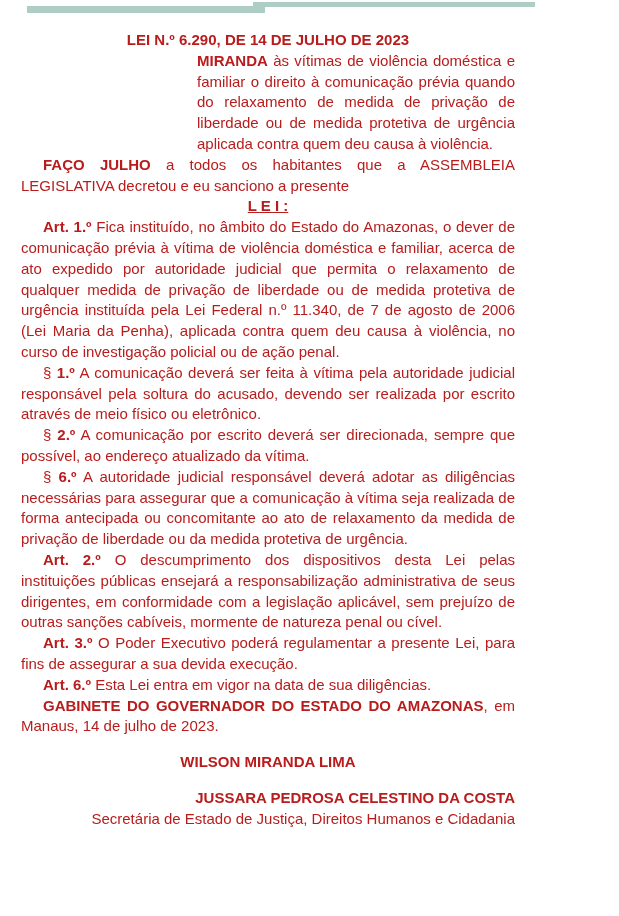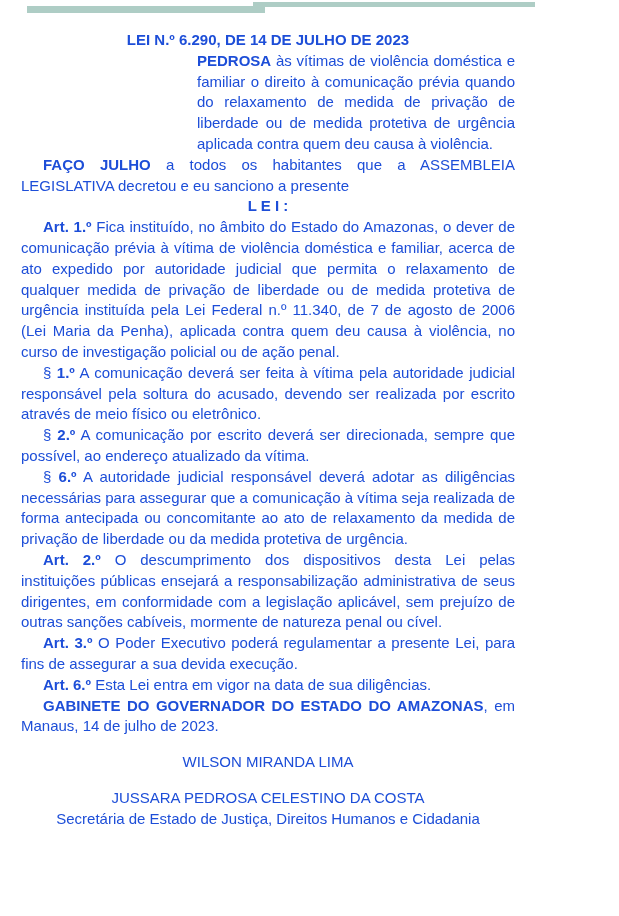--- a/index.html
+++ b/index.html
@@ -3,21 +3,21 @@
 <meta charset="utf-8">
 <style>
   html, body { margin: 0; padding: 0; background: #ffffff; }
   .page {
     position: relative;
     width: 535px;
     height: 916px;
     background: #ffffff;
     overflow: hidden;
     font-family: "Liberation Sans", sans-serif;
-    color: #1d4ed8;
+    color: #b91c1c;
   }
   .accent-thin {
     position: absolute;
     left: 253px; right: 0;
     top: 2px; height: 5px;
   }
   .accent-thick {
     position: absolute;
     left: 27px; width: 238px;
     top: 6px; height: 7px;
@@ -37,41 +37,42 @@
     margin-left: 176px;
     text-align: justify;
   }
   .body-p {
     text-align: justify;
     text-indent: 22px;
   }
   .lei-heading {
     text-align: center;
     font-weight: bold;
+    text-decoration: underline;
   }
   .b { font-weight: bold; }
   .sig-block { text-align: center; }
   .sig-block.first { margin-top: 15px; }
   .sig-block.mid   { margin-top: 23px; }
-  .sig-block.last  { margin-top: 15px; }
-  .sig-name { font-weight: normal; }
+  .sig-block.last  { margin-top: 15px; text-align: right; }
+  .sig-name { font-weight: bold; }
 </style>
 </head>
 <body>
 
 <div class="page">
 
   <div class="accent-thin" style="background: rgb(174, 205, 197);"></div>
   <div class="accent-thick" style="background: rgb(174, 205, 197);"></div>
 
   <div class="content">
 
     <p class="t title">LEI N.º 6.290, DE 14 DE JULHO DE 2023</p>
 
-    <p class="t ementa"><span class="b">PEDROSA</span><span> às vítimas de violência doméstica e familiar o direito à comunicação prévia quando do relaxamento de medida de privação de liberdade ou de medida protetiva de urgência aplicada contra quem deu causa à violência.</span></p>
+    <p class="t ementa"><span class="b">MIRANDA</span><span> às vítimas de violência doméstica e familiar o direito à comunicação prévia quando do relaxamento de medida de privação de liberdade ou de medida protetiva de urgência aplicada contra quem deu causa à violência.</span></p>
 
     <p class="t body-p"><span class="b">FAÇO JULHO</span><span> a todos os habitantes que a ASSEMBLEIA LEGISLATIVA decretou e eu sanciono a presente</span></p>
 
     <p class="t lei-heading">L E I :</p>
 
     <p class="t body-p"><span></span><span class="b">Art. 1.º</span><span> Fica instituído, no âmbito do Estado do Amazonas, o dever de comunicação prévia à vítima de violência doméstica e familiar, acerca de ato expedido por autoridade judicial que permita o relaxamento de qualquer medida de privação de liberdade ou de medida protetiva de urgência instituída pela Lei Federal n.º 11.340, de 7 de agosto de 2006 (Lei Maria da Penha), aplicada contra quem deu causa à violência, no curso de investigação policial ou de ação penal.</span></p>
 
     <p class="t body-p"><span>§ </span><span class="b">1.º</span><span> A comunicação deverá ser feita à vítima pela autoridade judicial responsável pela soltura do acusado, devendo ser realizada por escrito através de meio físico ou eletrônico.</span></p>
 
     <p class="t body-p"><span>§ </span><span class="b">2.º</span><span> A comunicação por escrito deverá ser direcionada, sempre que possível, ao endereço atualizado da vítima.</span></p>

